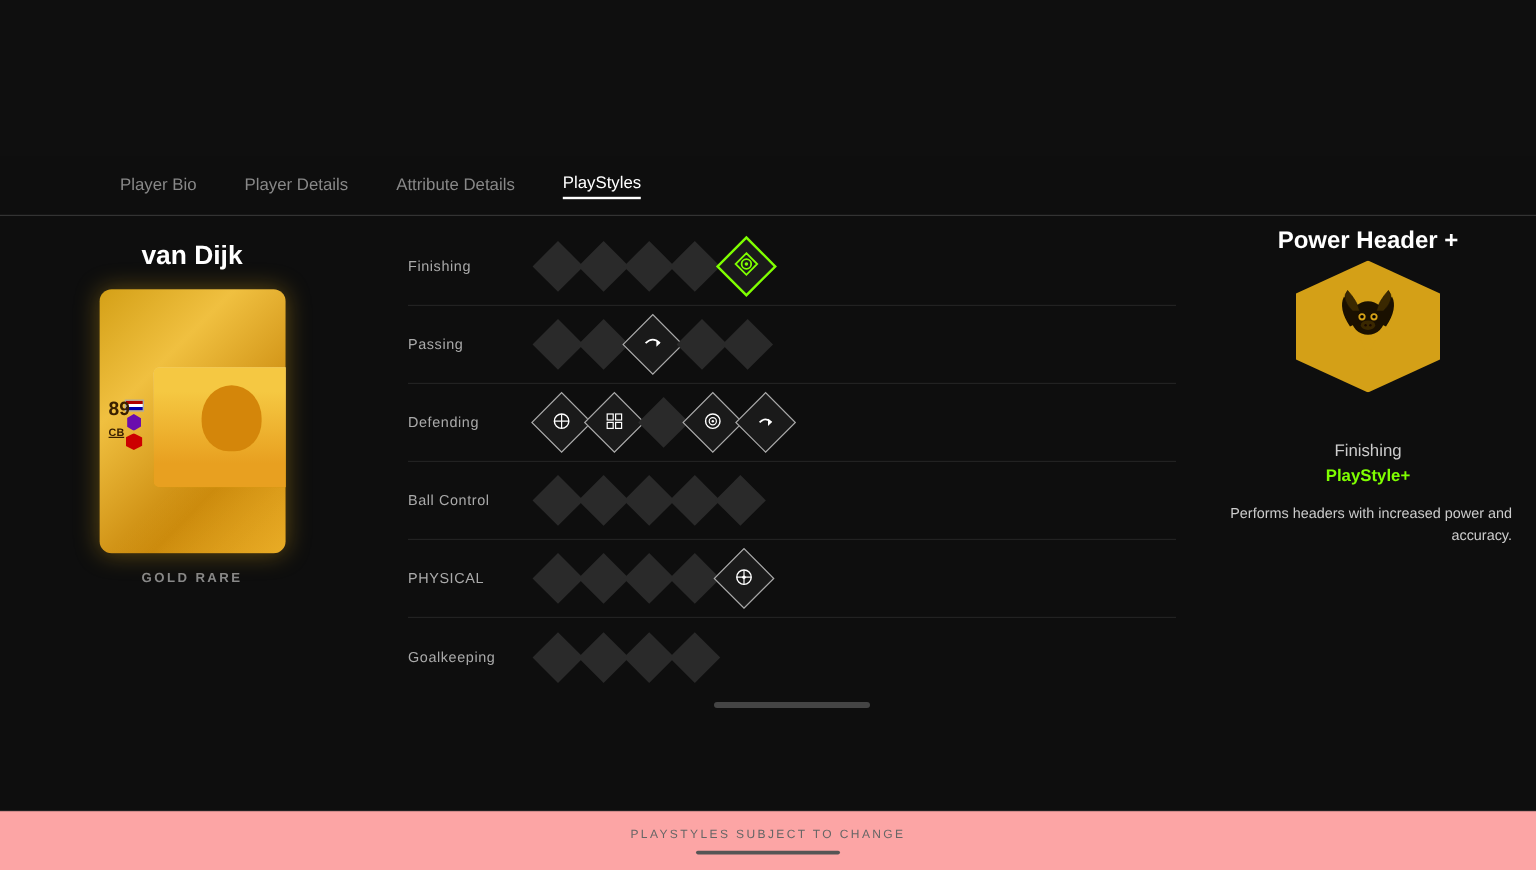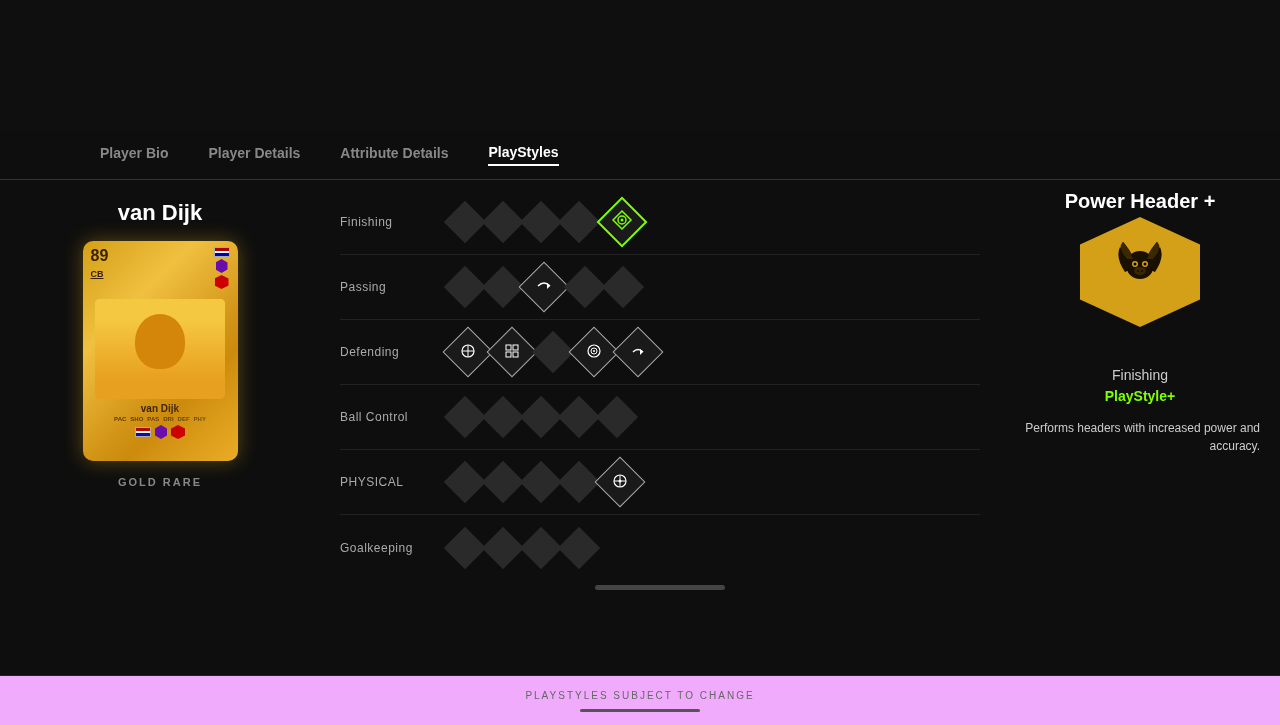--- a/index.html
+++ b/index.html
@@ -25,21 +25,20 @@
 
     
     .nav-tabs {
       display: flex;
       align-items: center;
       padding: 0 100px;
       border-bottom: 1px solid #333;
       height: 50px;
       background: #0e0e0e;
       gap: 40px;
-      font-weight: bold;
     }
 
     .nav-tab {
       font-size: 14px;
       color: #888;
       cursor: pointer;
       padding-bottom: 4px;
       white-space: nowrap;
     }
 
@@ -73,21 +72,20 @@
     }
 
     
     .fifa-card {
       width: 155px;
       height: 220px;
       background: linear-gradient(135deg, #d4a017 0%, #f0c040 30%, #c8860a 70%, #e0a020 100%);
       border-radius: 10px;
       position: relative;
       display: flex;
-      flex-direction: column;
       align-items: center;
       overflow: hidden;
       box-shadow: 0 0 20px rgba(212,160,23,0.4);
     }
 
     .card-top {
       display: flex;
       justify-content: space-between;
       width: 100%;
       padding: 6px 8px 0;
@@ -308,21 +306,21 @@
       max-width: 240px;
     }
 
     
     .bottom-bar {
       height: 50px;
       display: flex;
       flex-direction: column;
       align-items: center;
       justify-content: center;
-      background: #f0abfc;
+      background: #fca5a5;
       border-top: 1px solid #222;
     }
 
     .disclaimer-text {
       font-size: 10px;
       letter-spacing: 2px;
       color: #666;
       text-transform: uppercase;
     }
 

